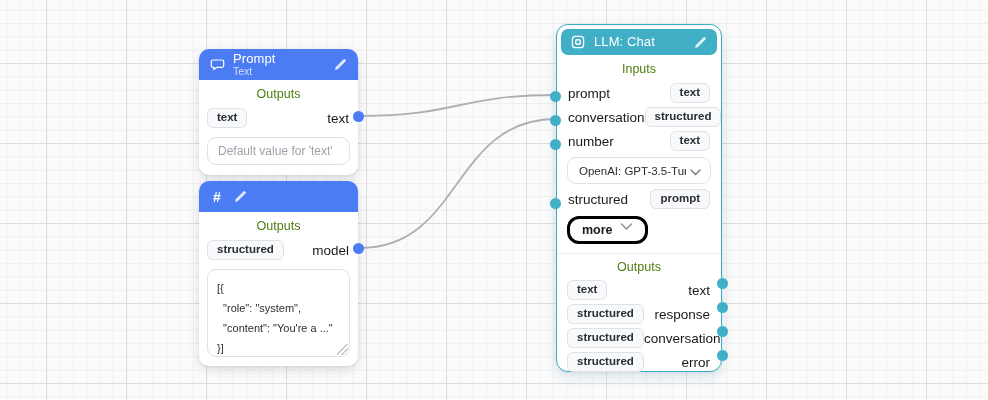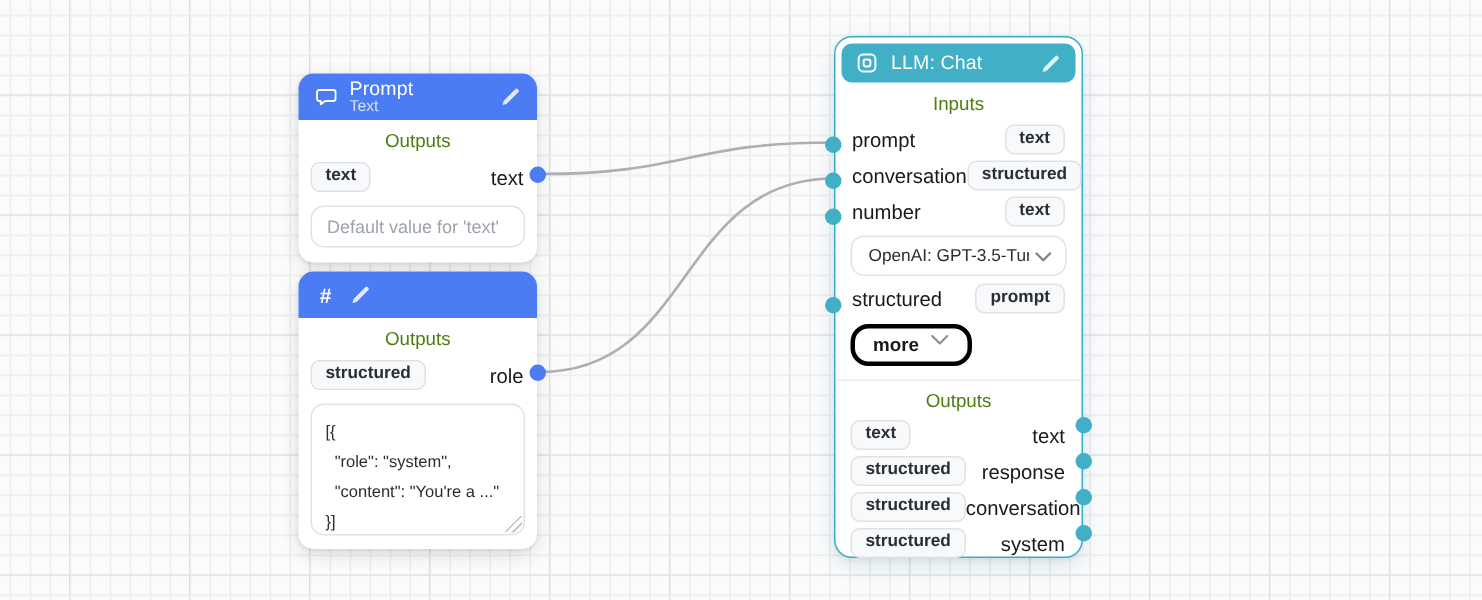--- a/index.html
+++ b/index.html
@@ -149,21 +149,21 @@
       </span>
       <span class="pencil">
         <svg width="15" height="15" viewBox="0 0 16 16">
             <path d="M2.2 13.8l.7-2.8 8.5-8.5a1 1 0 0 1 1.4 0l.7.7a1 1 0 0 1 0 1.4L5 13.1l-2.8.7z" fill="rgba(255,255,255,.92)"></path>
           </svg>
       </span>
     </div>
     <div class="section-label">Outputs</div>
     <div class="chip-row">
       <span class="chip">structured</span>
-      <span class="port-label">role</span>
+      <span class="port-label">model</span>
     </div>
     <div class="ta-wrap">
       <textarea class="json-area" style="">[{
   "role": "system",
   "content": "You're a ..."
 }]</textarea>
       <span class="resize-grip"></span>
     </div>
     <span class="port blue-dot" style="right:-5.5px; top:61.5px;"></span>
   </div>
@@ -233,21 +233,21 @@
     <div class="out-row">
       <span class="chip">structured</span>
       <span class="rname">response</span>
     </div>
     <div class="out-row">
       <span class="chip">structured</span>
       <span class="rname">conversation</span>
     </div>
     <div class="out-row">
       <span class="chip">structured</span>
-      <span class="rname">system</span>
+      <span class="rname">error</span>
     </div>
 
     
     <span class="port teal-dot" style="left:-7px; top:65.5px;"></span>
     <span class="port teal-dot" style="left:-7px; top:89.5px;"></span>
     <span class="port teal-dot" style="left:-7px; top:113.5px;"></span>
     <span class="port teal-dot" style="left:-7px; top:172.5px;"></span>
     
     <span class="port teal-dot" style="right:-7px; top:252.5px;"></span>
     <span class="port teal-dot" style="right:-7px; top:276.5px;"></span>

